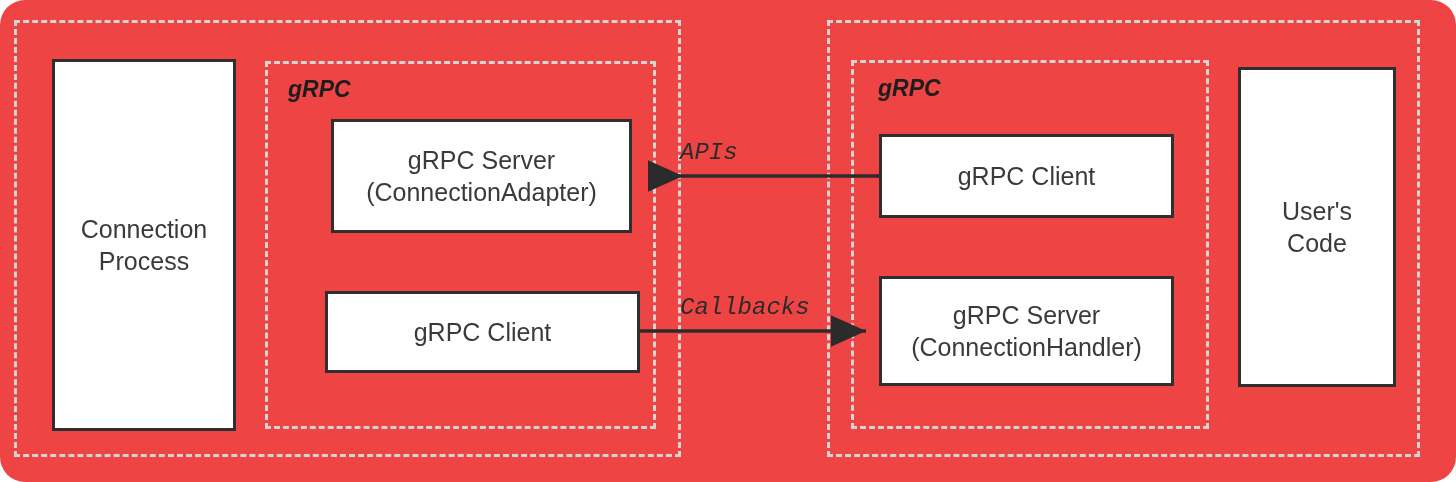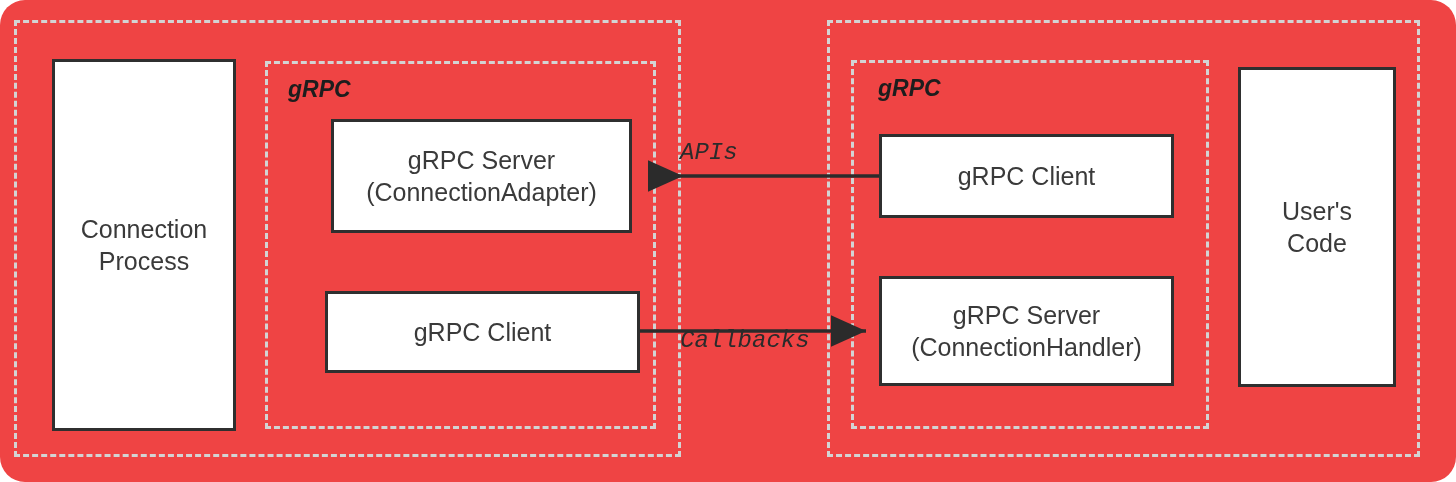--- a/index.html
+++ b/index.html
@@ -129,15 +129,15 @@
       </marker>
     </defs>
 
     <path d="M879,176 L648,176" stroke="#2b2b2b" stroke-width="3.5" fill="none" marker-end="url(#arrowhead-left)"></path>
 
     <path d="M640,331 L866,331" stroke="#2b2b2b" stroke-width="3.5" fill="none" marker-end="url(#arrowhead-right)"></path>
   </svg>
 
   <div class="edge-label" style="left:680px; top:139px; width:150px;">APIs</div>
 
-  <div class="edge-label" style="left:680px; top:294px; width:150px;margin-top:33px;">Callbacks</div>
+  <div class="edge-label" style="left:680px; top:294px; width:150px;">Callbacks</div>
 
 </div>
 
 </body></html>

